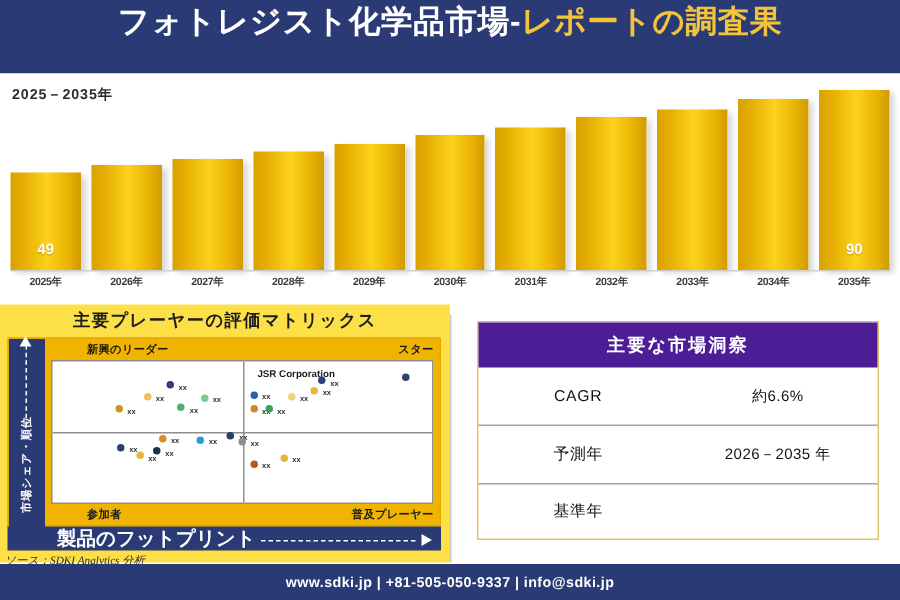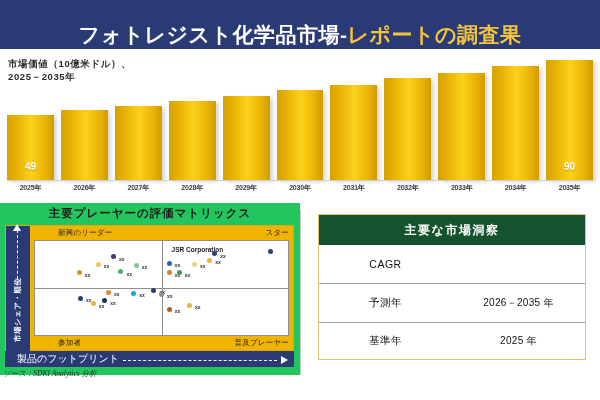--- a/index.html
+++ b/index.html
@@ -8,21 +8,21 @@
     font-family: "Liberation Sans", "DejaVu Sans", sans-serif;
     background: #ffffff;
     overflow: hidden;
   }
   #page { position: relative; width: 600px; height: 400px; background:#fff; }
 
   
   .header {
     position:absolute; left:0; top:0; width:600px; height:49px;
     background:#2a3a75;
-    display:flex; align-items:flex-end; justify-content:center;
+    display:flex; align-items:flex-start; justify-content:center;
   }
   .header .title {
     font-size:21px; font-weight:bold; color:#ffffff; letter-spacing:0.5px;
     white-space:nowrap;
   }
   .header .title .accent { color:#f3c33c; }
 
   
   .chartblock { position:absolute; left:0; top:49px; width:600px; height:152px; background:#fff; }
   .chart-caption {
@@ -53,21 +53,21 @@
     position:absolute; left:7px; right:7px; top:131px; height:14px;
     display:flex; justify-content:space-between; align-items:flex-start;
     border-top:1px solid #cfcfcf;
   }
   .axis .tick {
     width:8.0%; text-align:center; font-size:7px; color:#3a3a3a; font-weight:bold;
     letter-spacing:-0.2px; padding-top:2px;
   }
 
   
-  .matrix-panel { position:absolute; left:0; top:203px; width:300px; height:172px; background:#22c55e; }
+  .matrix-panel { position:absolute; left:0; top:203px; width:300px; height:172px; background:#fde047; }
   .matrix-title {
     text-align:center; font-size:11.5px; font-weight:bold; color:#1d1d1d;
     padding-top:3px; letter-spacing:1px;
   }
   .matrix-outer {
     position:absolute; left:5px; top:22px; width:289px; height:126px;
     background:#f0b400; border:1px solid #e0a800;
   }
   .matrix-yaxis {
     position:absolute; left:0; top:0; width:24px; height:126px; background:#2a3a75;
@@ -84,21 +84,21 @@
   }
   .matrix-yaxis .ylabel {
     position:absolute; left:-34px; top:58px; width:92px; height:24px;
     transform: rotate(-90deg);
     font-size:7.5px; font-weight:bold; color:#ffffff;
     display:flex; align-items:center; justify-content:flex-start;
     letter-spacing:0.5px; white-space:nowrap;
   }
   .matrix-inner { position:absolute; left:24px; top:0; right:0; bottom:0; }
   .corner-label {
-    position:absolute; font-size:7.5px; font-weight:normal; color:#1d1d1d;
+    position:absolute; font-size:7.5px; font-weight:bold; color:#1d1d1d;
     white-space:nowrap; letter-spacing:0.2px;padding-left:24px;
   }
   .cl-tl { left:4px; top:2px; }
   .cl-tr { right:4px; top:2px; }
   .cl-bl { left:4px; bottom:2px; }
   .cl-br { right:4px; bottom:2px; }
   .quadbox {
     position:absolute; left:4px; right:4px; top:14px; bottom:14px;
     background:#ffffff; border:1px solid #8e8e8e;
   }
@@ -107,42 +107,42 @@
   .dot { position:absolute; width:5px; height:5px; border-radius:50%; }
   .dotlabel { position:absolute; font-size:5px; color:#333; font-weight:bold; }
   .jsr-label {
     position:absolute; font-size:6.5px; font-weight:bold; color:#1d1d1d; white-space:nowrap;
   }
   .matrix-xaxis {
     position:absolute; left:5px; top:148px; width:289px; height:16px;
     background:#2a3a75; color:#fff; display:flex; align-items:center;
   }
   .matrix-xaxis .xlabel {
-    font-size:10px; font-weight:normal; color:#fff; margin-left:12px; white-space:nowrap;
+    font-size:13px; font-weight:bold; color:#fff; margin-left:33px; white-space:nowrap;
   }
   .matrix-xaxis .dashline {
     flex:1; margin:0 4px 0 4px; border-top:1px dashed #ffffff; height:0; position:relative; top:1px;
   }
   .matrix-xaxis .xarrow {
     width:0;height:0;margin-right:6px;
     border-top:4px solid transparent; border-bottom:4px solid transparent;
     border-left:7px solid #ffffff; position:relative; top:1px;
   }
   .source-note {
     position:absolute; left:3px; top:166px; font-size:7.5px; color:#2b2b2b;
     font-style:italic; font-family:"Liberation Serif", serif; white-space:nowrap;
   }
 
   
   .insights {
     position:absolute; left:318px; top:214px; width:268px; height:146px;
     border:1px solid #e3c46a; background:#fff;
   }
   .insights .ins-head {
-    height:30px; background:#14532d; display:flex; align-items:center; justify-content:center;
+    height:30px; background:#4c1d95; display:flex; align-items:center; justify-content:center;
   }
   .insights .ins-head span {
     font-size:12px; font-weight:bold; color:#ffffff; letter-spacing:1.5px;
   }
   .insights .ins-row {
     height:38.3px; display:flex; align-items:center; border-top:1px solid #a3a3a3;
   }
   .insights .ins-row:first-of-type { border-top:none; }
   .insights .ins-key {
     width:50%; text-align:center; font-size:10.5px; font-weight:normal; color:#111;
@@ -169,21 +169,20 @@
 <div id="page">
 
   <div class="header">
     <div class="title">
       <span>フォトレジスト化学品市場-</span><span class="accent">レポートの調査果</span>
     </div>
   </div>
 
   <div class="chartblock">
     <div class="chart-caption">
-      <div>市場価値（10億米ドル）、</div>
       <div>2025－2035年</div>
     </div>
     <div class="plot">
       <div class="bars" id="bars">
           <div class="barwrap">
             <div class="bar" style="height: 51.5789%;">
               <div class="vallabel">49</div>
             </div>
           </div>
           <div class="barwrap">
@@ -311,26 +310,29 @@
     <div class="source-note">ソース：SDKI Analytics 分析</div>
   </div>
 
   <div class="insights">
     <div class="ins-head">
       <span>主要な市場洞察</span>
     </div>
     <div id="insrows">
         <div class="ins-row">
           <div class="ins-key">CAGR</div>
+          <div class="ins-val">約6.6%</div>
         </div>
         <div class="ins-row">
           <div class="ins-key">予測年</div>
           <div class="ins-val">2026－2035 年</div>
         </div>
         <div class="ins-row">
           <div class="ins-key">基準年</div>
-          <div class="ins-val">2025 年</div>
         </div>
       </div>
   </div>
 
+  <div class="footer">
+    <span>www.sdki.jp | +81-505-050-9337 | info@sdki.jp</span>
+  </div>
 
 </div>
 
 </body></html>

